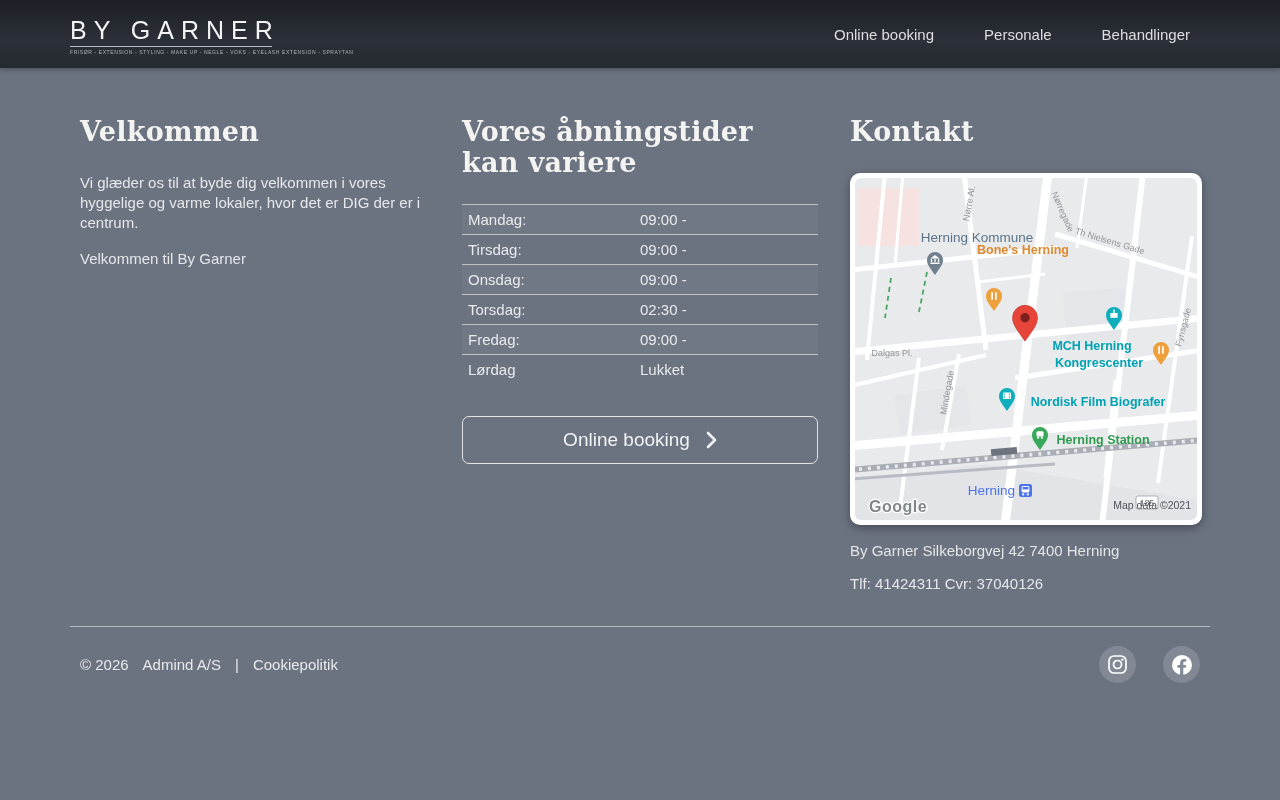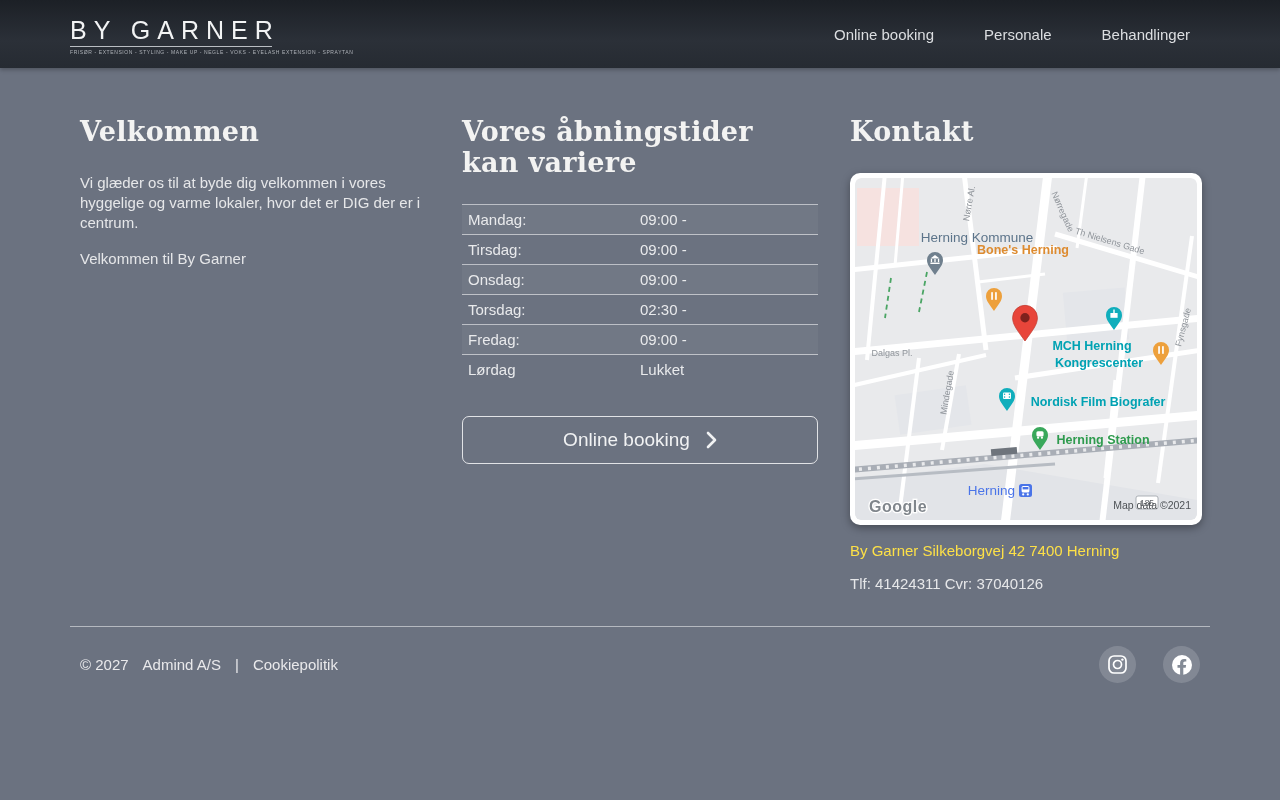--- a/index.html
+++ b/index.html
@@ -57,21 +57,21 @@
     color:#f1f2f3; font-size:19px; font-family:"Liberation Sans",sans-serif;
     display:flex; align-items:center; justify-content:center; gap:16px; cursor:pointer;
   }
   .booking-btn svg { display:block; }
   
   .map-frame {
     width:352px; height:352px; background:#fff; border-radius:10px; padding:5px;
     box-shadow:0 3px 9px rgba(0,0,0,.35); cursor:pointer;
   }
   .map-frame svg { display:block; border-radius:6px; }
-  .contact-address { font-size:15px; margin-top:17px; color:#fde047; }
+  .contact-address { font-size:15px; margin-top:17px; color:#e5e5e5; }
   .contact-phone { font-size:15px; margin-top:16px; color:#e6e7e9; }
   
   .footer {
     margin:34px 70px 0; border-top:1px solid rgba(255,255,255,.5);
     padding:19px 0 0; display:flex; align-items:center; justify-content:space-between;
   }
   .footer-left { font-size:15px; color:#e9e9eb; display:flex; gap:14px; align-items:center; padding-left:10px; }
   .footer-left a { color:#e9e9eb; text-decoration:none; cursor:pointer; }
   .socials { display:flex; gap:27px; padding-right:10px; }
   .social-circle {
@@ -281,21 +281,21 @@
       </svg>
     </div>
 
     <p class="contact-address">By Garner Silkeborgvej 42 7400 Herning</p>
     <p class="contact-phone">Tlf: 41424311 Cvr: 37040126</p>
   </section>
 </div>
 
 <div class="footer">
   <div class="footer-left">
-    <span>© 2027</span>
+    <span>© 2026</span>
     <a>Admind A/S</a>
     <span>|</span>
     <a>Cookiepolitik</a>
   </div>
   <div class="socials">
     <a class="social-circle">
       <svg width="21" height="21" viewBox="0 0 21 21">
         <rect x="2" y="2" width="17" height="17" rx="5" fill="none" stroke="#fff" stroke-width="1.7"></rect>
         <circle cx="10.5" cy="10.5" r="4" fill="none" stroke="#fff" stroke-width="1.7"></circle>
         <circle cx="15.4" cy="5.6" r="1.2" fill="#fff"></circle>

